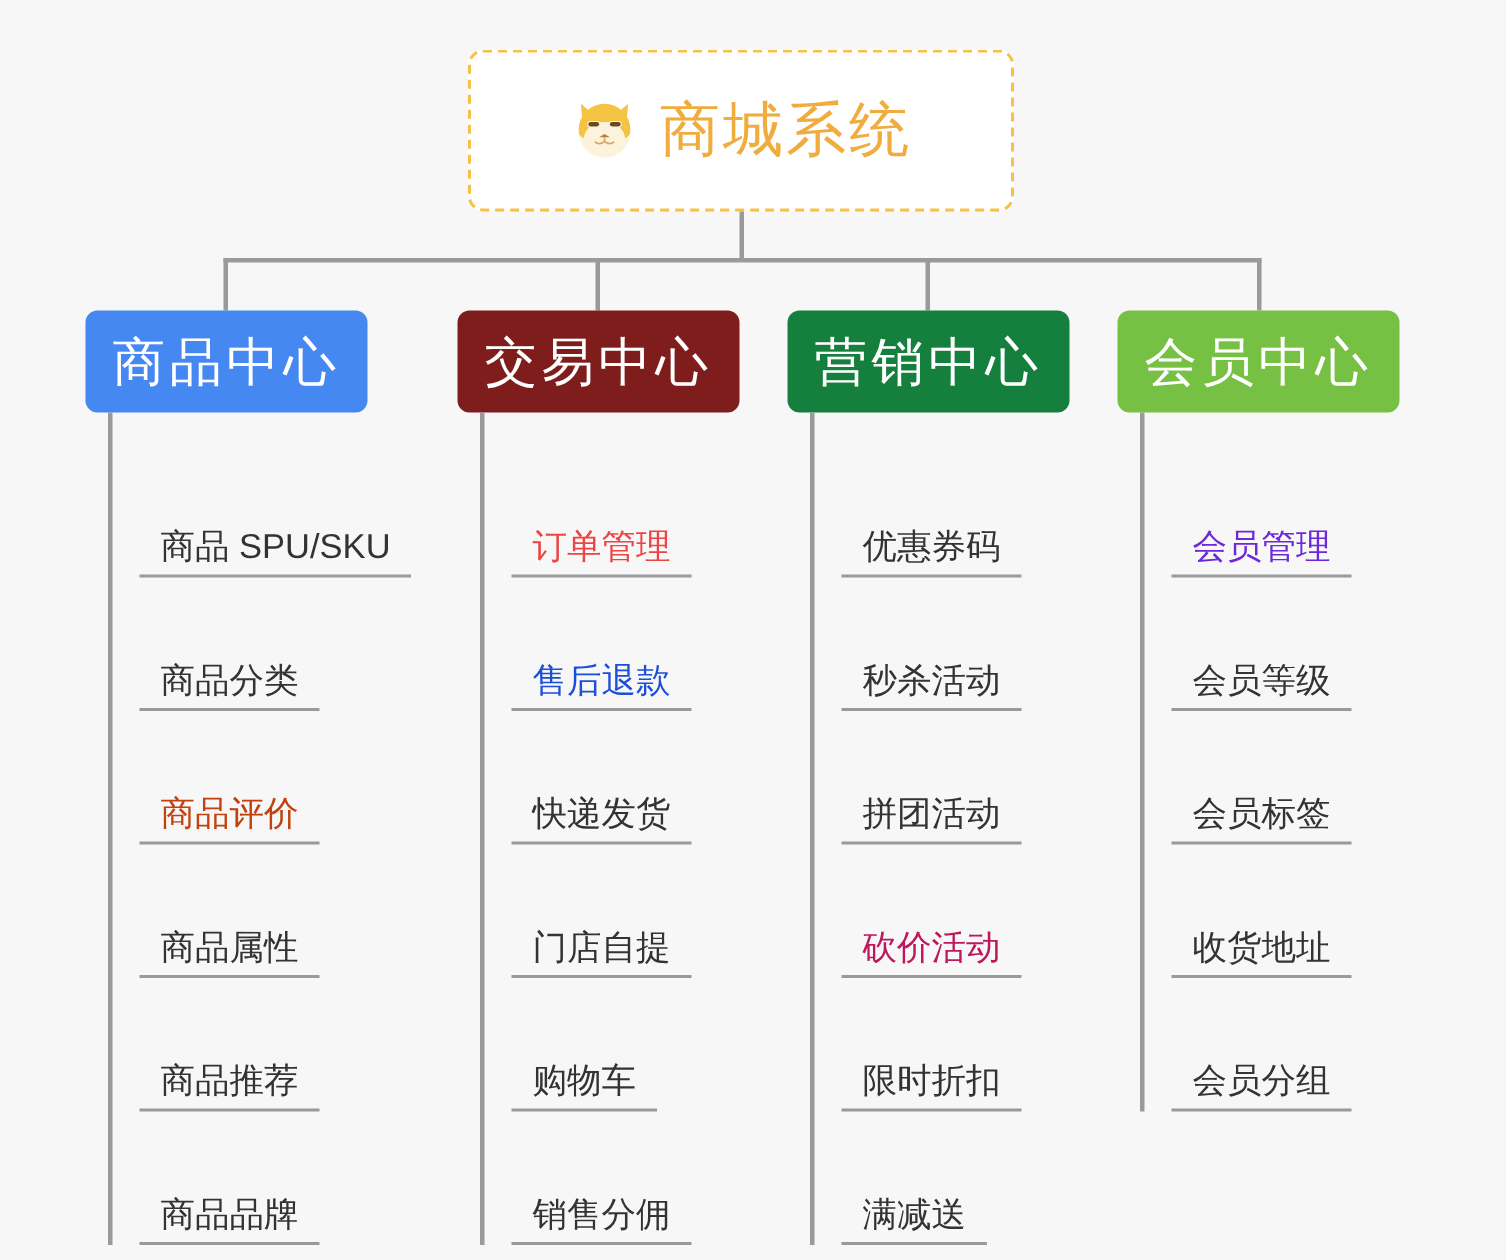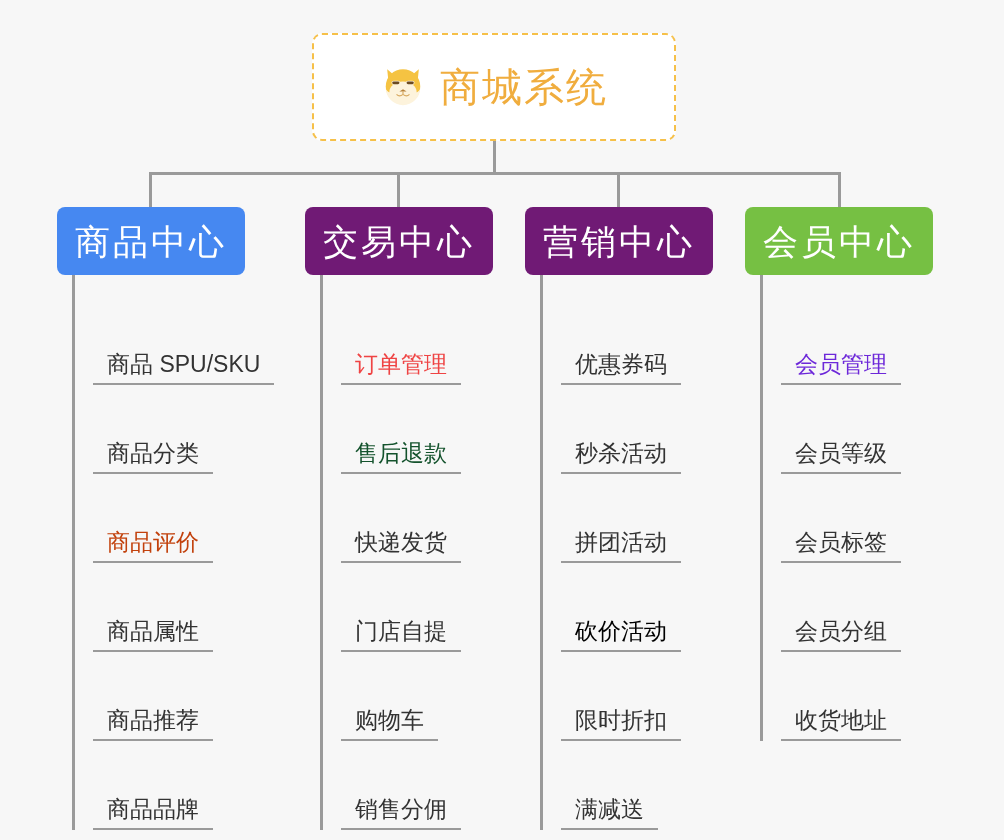--- a/index.html
+++ b/index.html
@@ -150,61 +150,61 @@
     <div class="leaf-item">
         <span class="leaf-inner" style="border-bottom-color: rgb(154, 154, 154);"><span class="leaf-label" style="color: rgb(51, 51, 51);">商品推荐</span></span>
       </div>
     <div class="leaf-item">
         <span class="leaf-inner" style="border-bottom-color: rgb(154, 154, 154);"><span class="leaf-label" style="color: rgb(51, 51, 51); margin-top: 48px;">商品品牌</span></span>
       </div>
   </div>
 </div>
 
 <div class="column" style="left:305px;">
-  <div class="cat-box" style="background: #701a75;">
+  <div class="cat-box" style="background: #7f1d1d;">
     <span class="cat-label">交易中心</span>
   </div>
   <div class="leaf-list" style="border-left-color: rgb(154, 154, 154);">
     <div class="leaf-item">
         <span class="leaf-inner" style="border-bottom-color: rgb(154, 154, 154);"><span class="leaf-label" style="color: #ef4444;">订单管理</span></span>
       </div>
     <div class="leaf-item">
-        <span class="leaf-inner" style="border-bottom-color: rgb(154, 154, 154);"><span class="leaf-label" style="color: #14532d;">售后退款</span></span>
+        <span class="leaf-inner" style="border-bottom-color: rgb(154, 154, 154);"><span class="leaf-label" style="color: #1d4ed8;">售后退款</span></span>
       </div>
     <div class="leaf-item">
         <span class="leaf-inner" style="border-bottom-color: rgb(154, 154, 154);"><span class="leaf-label" style="color: rgb(51, 51, 51);">快递发货</span></span>
       </div>
     <div class="leaf-item">
         <span class="leaf-inner" style="border-bottom-color: rgb(154, 154, 154);"><span class="leaf-label" style="color: rgb(51, 51, 51);">门店自提</span></span>
       </div>
     <div class="leaf-item">
         <span class="leaf-inner" style="border-bottom-color: rgb(154, 154, 154);"><span class="leaf-label" style="color: rgb(51, 51, 51);">购物车</span></span>
       </div>
     <div class="leaf-item">
         <span class="leaf-inner" style="border-bottom-color: rgb(154, 154, 154);"><span class="leaf-label" style="color: rgb(51, 51, 51);">销售分佣</span></span>
       </div>
   </div>
 </div>
 
 <div class="column" style="left:525px;">
-  <div class="cat-box" style="background: #701a75;">
+  <div class="cat-box" style="background: #15803d;">
     <span class="cat-label">营销中心</span>
   </div>
   <div class="leaf-list" style="border-left-color: rgb(154, 154, 154);">
     <div class="leaf-item">
         <span class="leaf-inner" style="border-bottom-color: rgb(154, 154, 154);"><span class="leaf-label" style="color: rgb(51, 51, 51);">优惠券码</span></span>
       </div>
     <div class="leaf-item">
         <span class="leaf-inner" style="border-bottom-color: rgb(154, 154, 154);"><span class="leaf-label" style="color: rgb(51, 51, 51);">秒杀活动</span></span>
       </div>
     <div class="leaf-item">
         <span class="leaf-inner" style="border-bottom-color: rgb(154, 154, 154);"><span class="leaf-label" style="color: rgb(51, 51, 51);">拼团活动</span></span>
       </div>
     <div class="leaf-item">
-        <span class="leaf-inner" style="border-bottom-color: rgb(154, 154, 154);"><span class="leaf-label" style="color: #000000;">砍价活动</span></span>
+        <span class="leaf-inner" style="border-bottom-color: rgb(154, 154, 154);"><span class="leaf-label" style="color: #be185d;">砍价活动</span></span>
       </div>
     <div class="leaf-item">
         <span class="leaf-inner" style="border-bottom-color: rgb(154, 154, 154);"><span class="leaf-label" style="color: rgb(51, 51, 51);">限时折扣</span></span>
       </div>
     <div class="leaf-item">
         <span class="leaf-inner" style="border-bottom-color: rgb(154, 154, 154);"><span class="leaf-label" style="color: rgb(51, 51, 51);">满减送</span></span>
       </div>
   </div>
 </div>
 
@@ -216,19 +216,19 @@
     <div class="leaf-item">
         <span class="leaf-inner" style="border-bottom-color: rgb(154, 154, 154);"><span class="leaf-label" style="color: #6d28d9;">会员管理</span></span>
       </div>
     <div class="leaf-item">
         <span class="leaf-inner" style="border-bottom-color: rgb(154, 154, 154);"><span class="leaf-label" style="color: rgb(51, 51, 51);">会员等级</span></span>
       </div>
     <div class="leaf-item">
         <span class="leaf-inner" style="border-bottom-color: rgb(154, 154, 154);"><span class="leaf-label" style="color: rgb(51, 51, 51);">会员标签</span></span>
       </div>
     <div class="leaf-item">
+        <span class="leaf-inner" style="border-bottom-color: rgb(154, 154, 154);"><span class="leaf-label" style="color: rgb(51, 51, 51);">收货地址</span></span>
+      </div>
+    <div class="leaf-item">
         <span class="leaf-inner" style="border-bottom-color: rgb(154, 154, 154);"><span class="leaf-label" style="color: rgb(51, 51, 51);">会员分组</span></span>
       </div>
-    <div class="leaf-item">
-        <span class="leaf-inner" style="border-bottom-color: rgb(154, 154, 154);"><span class="leaf-label" style="color: rgb(51, 51, 51);">收货地址</span></span>
-      </div>
   </div>
 </div>
 
 </body></html>

